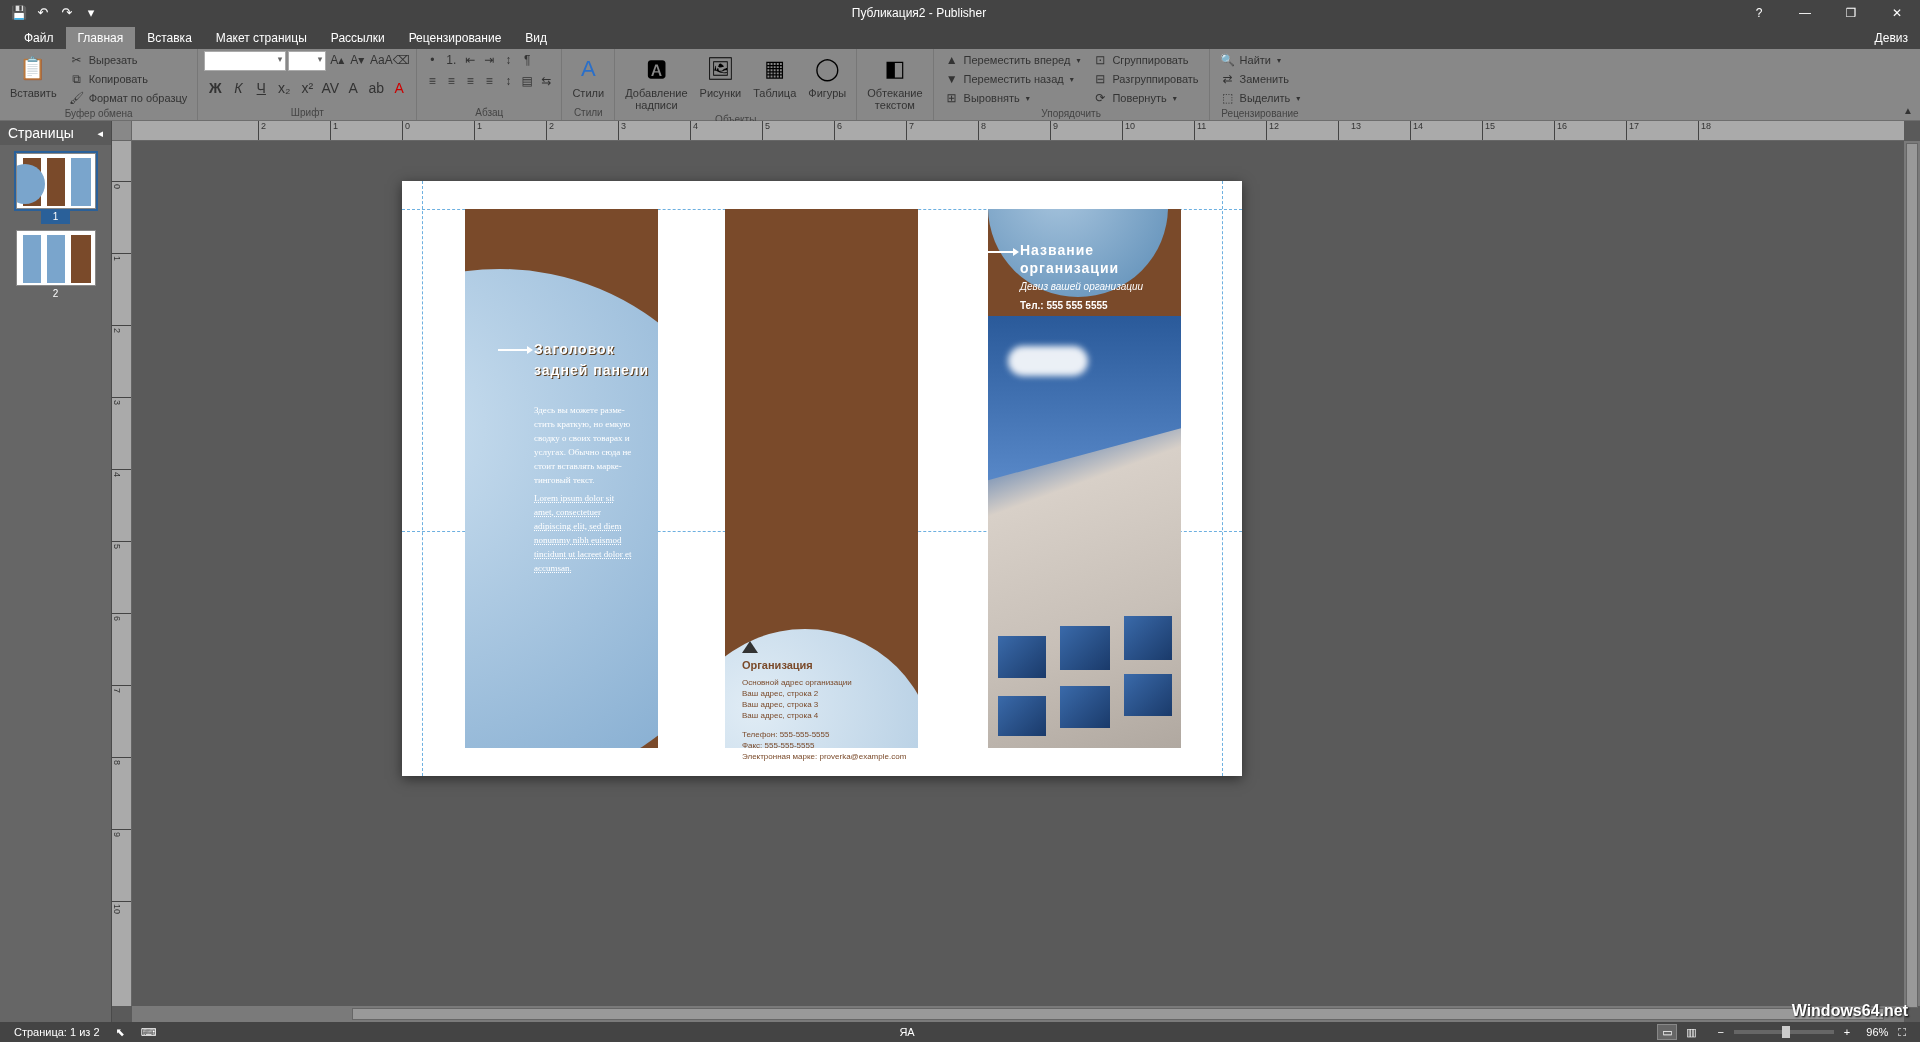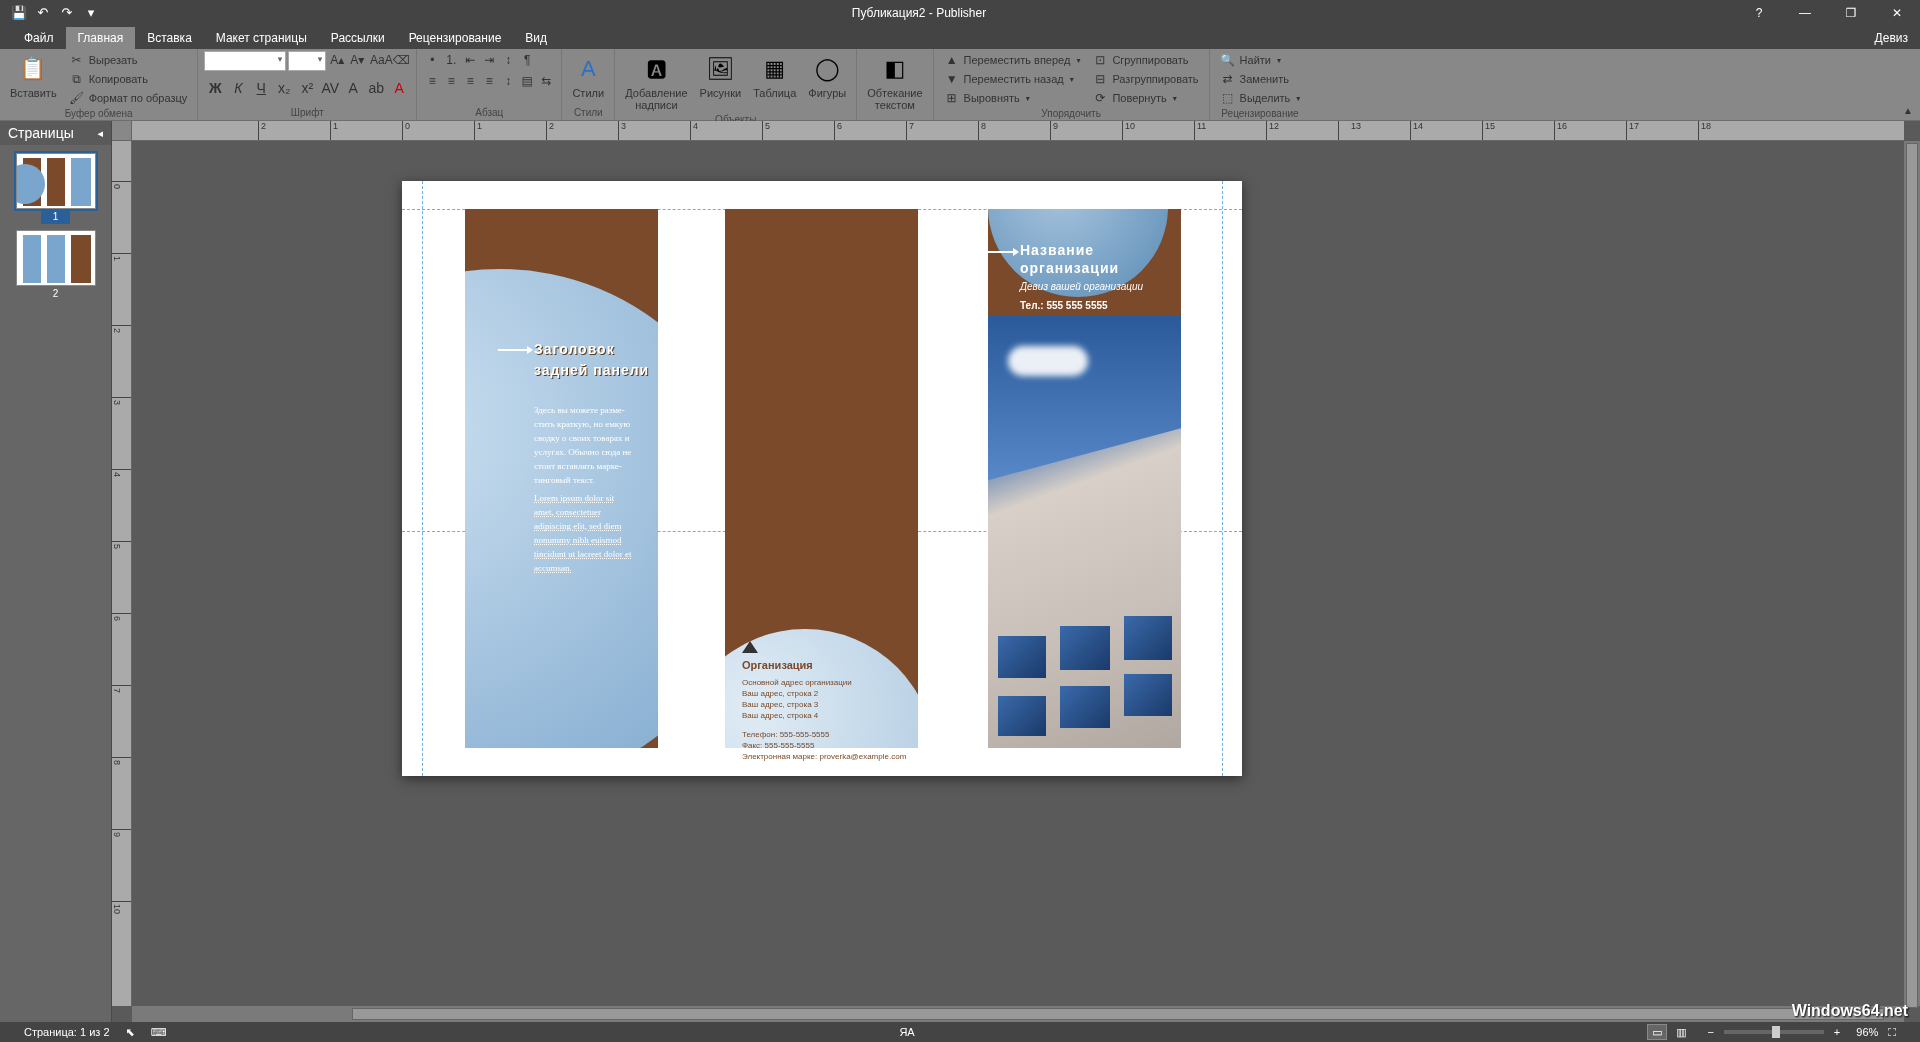--- a/index.html
+++ b/index.html
@@ -109,21 +109,21 @@
 .p2org .oname{ font-size:11px; font-weight:bold; color:#7a4a2a; margin-bottom:6px;}
 .p2org .oaddr{ font-size:8px; color:#7a4a2a; line-height:11px;}
 .p2org .ocontact{ font-size:8px; color:#7a4a2a; line-height:11px; margin-top:8px;}
 
 .p3title { position:absolute; left:618px; top:60px; width:160px; color:#fff; font-family:Georgia,serif;}
 .p3title .t1{ font-size:14px; font-weight:bold; letter-spacing:1px; line-height:18px;}
 .p3title .t2{ font-size:10px; font-style:italic; margin-top:4px;}
 .p3title .t3{ font-size:10px; font-weight:bold; margin-top:8px;}
 
 
-.statusbar { position: absolute; left: 0; right: 0; bottom: 0; height: 20px; background: #444; color: #fff; font-size: 11px; display: flex; align-items: center; padding: 0 16px; }
+.statusbar { position: absolute; left: 0; right: 0; bottom: 0; height: 20px; background: #444; color: #fff; font-size: 11px; display: flex; align-items: center; padding: 0 6px; }
 .statusbar .sect { padding: 0 8px; display:flex; align-items:center; gap:4px;}
 .statusbar .spacer { flex: 1; }
 .statusbar .viewbtn { width: 20px; height: 16px; display:flex; align-items:center; justify-content:center; cursor:pointer; border:1px solid transparent;}
 .statusbar .viewbtn.active { background:#666; border-color:#888;}
 .zoom-slider { width:100px; height:4px; background:#666; position:relative; margin:0 6px;}
 .zoom-slider .zthumb{ position:absolute; left:48%; top:-4px; width:8px; height:12px; background:#ccc;}
 
 .watermark { position:absolute; right:12px; bottom:22px; color:#fff; font-size:16px; font-family:Arial; text-shadow:1px 1px 2px #000; z-index:999; pointer-events:none;font-weight:bold;}
 </style>
 </head>

